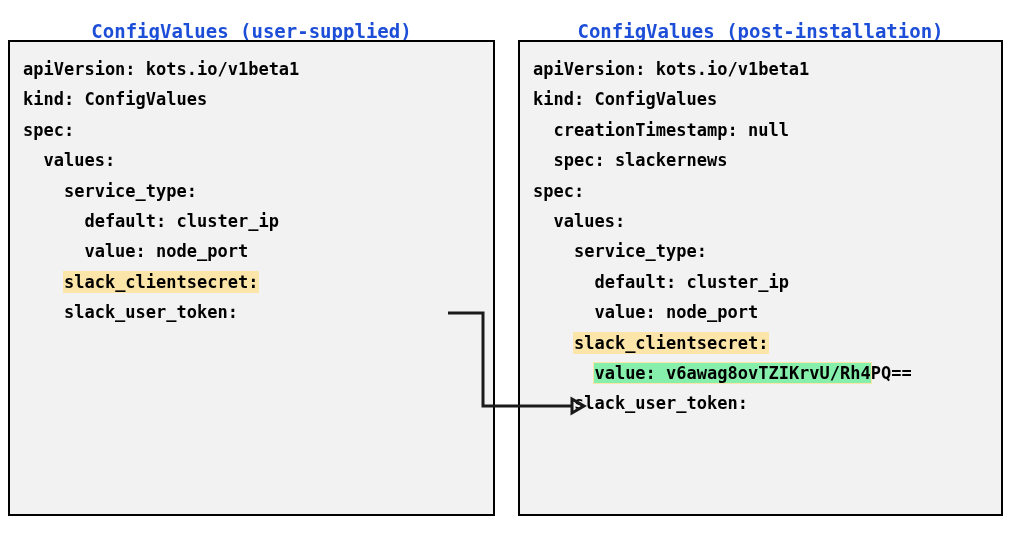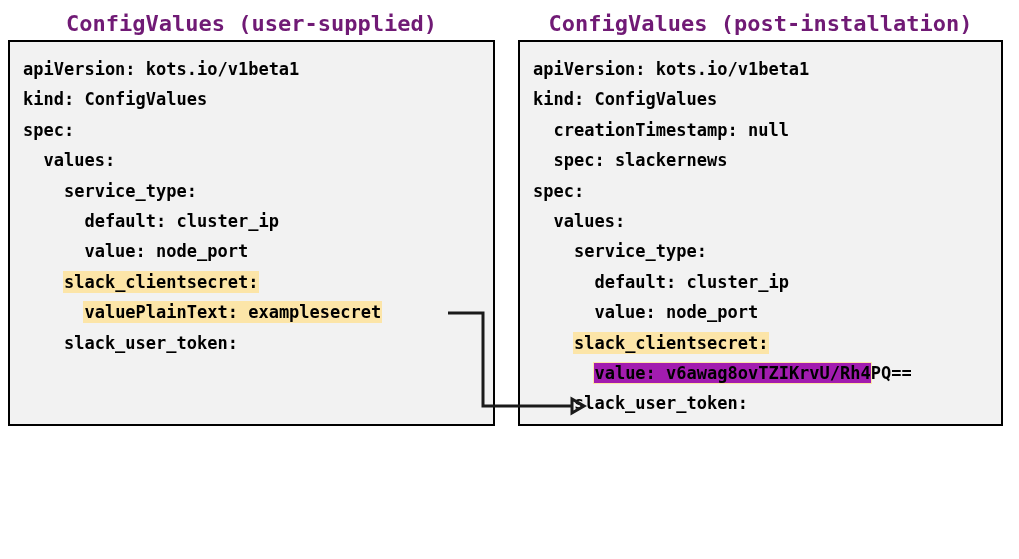--- a/index.html
+++ b/index.html
@@ -10,36 +10,36 @@
   body {
     width: 1019px;
     height: 559px;
     position: relative;
     overflow: hidden;
     font-family: "DejaVu Sans Mono", "Liberation Mono", monospace;
   }
 
   .panel-title {
     position: absolute;
-    top: 11px;
+    top: 20px;
     font-family: "DejaVu Sans Mono", "Liberation Mono", monospace;
-    font-size: 22px;
+    font-size: 19px;
     font-weight: bold;
-    color: #701a75;
+    color: #1d4ed8;
     letter-spacing: 0px;
     white-space: pre;
     text-align: center;
   }
   #title-left  { left: 8px;   width: 487px; }
   #title-right { left: 518px; width: 485px; }
 
   .panel {
     position: absolute;
     top: 40px;
-    height: 386px;
+    height: 476px;
     box-sizing: border-box;
     background: #f2f2f2;
     border: 2px solid #000000;
     overflow: hidden;
   }
   #panel-left  { left: 8px;   width: 487px; }
   #panel-right { left: 518px; width: 485px; }
 
   .code-block {
     position: absolute;
@@ -88,38 +88,37 @@
 <div class="panel" id="panel-left" style="background: rgb(242, 242, 242); border-color: rgb(0, 0, 0);">
   <div class="code-block" id="code-left">
       <div class="code-line"><span class="seg">apiVersion: kots.io/v1beta1</span></div>
       <div class="code-line"><span class="seg">kind: ConfigValues</span></div>
       <div class="code-line"><span class="seg">spec:</span></div>
       <div class="code-line"><span class="seg">  values:</span></div>
       <div class="code-line"><span class="seg">    service_type:</span></div>
       <div class="code-line"><span class="seg">      default: cluster_ip</span></div>
       <div class="code-line"><span class="seg">      value: node_port</span></div>
       <div class="code-line"><span class="seg">    </span><span class="seg hl" style="background: rgb(252, 229, 168); box-shadow: rgb(252, 229, 168) 0px 0px 0px 1px;">slack_clientsecret:</span></div>
-      <div class="code-line"><span class="seg">      </span><span class="seg hl" style="background: rgb(252, 229, 168); box-shadow: rgb(252, 229, 168) 0px 0px 0px 1px;">valuePlainText: examplesecret</span></div>
       <div class="code-line"><span class="seg">    slack_user_token:</span></div>
     </div>
 </div>
 
 <div class="panel" id="panel-right" style="background: rgb(242, 242, 242); border-color: rgb(0, 0, 0);">
   <div class="code-block" id="code-right">
       <div class="code-line"><span class="seg">apiVersion: kots.io/v1beta1</span></div>
       <div class="code-line"><span class="seg">kind: ConfigValues</span></div>
       <div class="code-line"><span class="seg">  creationTimestamp: null</span></div>
       <div class="code-line"><span class="seg">  spec: slackernews</span></div>
       <div class="code-line"><span class="seg">spec:</span></div>
       <div class="code-line"><span class="seg">  values:</span></div>
       <div class="code-line"><span class="seg">    service_type:</span></div>
       <div class="code-line"><span class="seg">      default: cluster_ip</span></div>
       <div class="code-line"><span class="seg">      value: node_port</span></div>
       <div class="code-line"><span class="seg">    </span><span class="seg hl" style="background: rgb(252, 229, 168); box-shadow: rgb(252, 229, 168) 0px 0px 0px 1px;">slack_clientsecret:</span></div>
-      <div class="code-line"><span class="seg">      </span><span class="seg hl" style="background: #a21caf; box-shadow: rgb(252, 229, 168) 0px 0px 0px 1px;">value: v6awag8ovTZIKrvU/Rh4</span><span class="seg">PQ==</span></div>
+      <div class="code-line"><span class="seg">      </span><span class="seg hl" style="background: #86efac; box-shadow: rgb(252, 229, 168) 0px 0px 0px 1px;">value: v6awag8ovTZIKrvU/Rh4</span><span class="seg">PQ==</span></div>
       <div class="code-line"><span class="seg">    slack_user_token:</span></div>
     </div>
 </div>
 
 <svg id="connector" viewBox="0 0 1019 559" width="1019" height="559">
   <polyline id="connector-path" points="448,313 483,313 483,406 572,406" fill="none" stroke="#1a1a1a" stroke-width="3" stroke-linecap="butt" stroke-linejoin="miter"></polyline>
   <polygon id="connector-head" points="572,399 584,406 572,413" fill="none" stroke="#1a1a1a" stroke-width="3" stroke-linejoin="miter"></polygon>
 </svg>
 
 </body></html>

